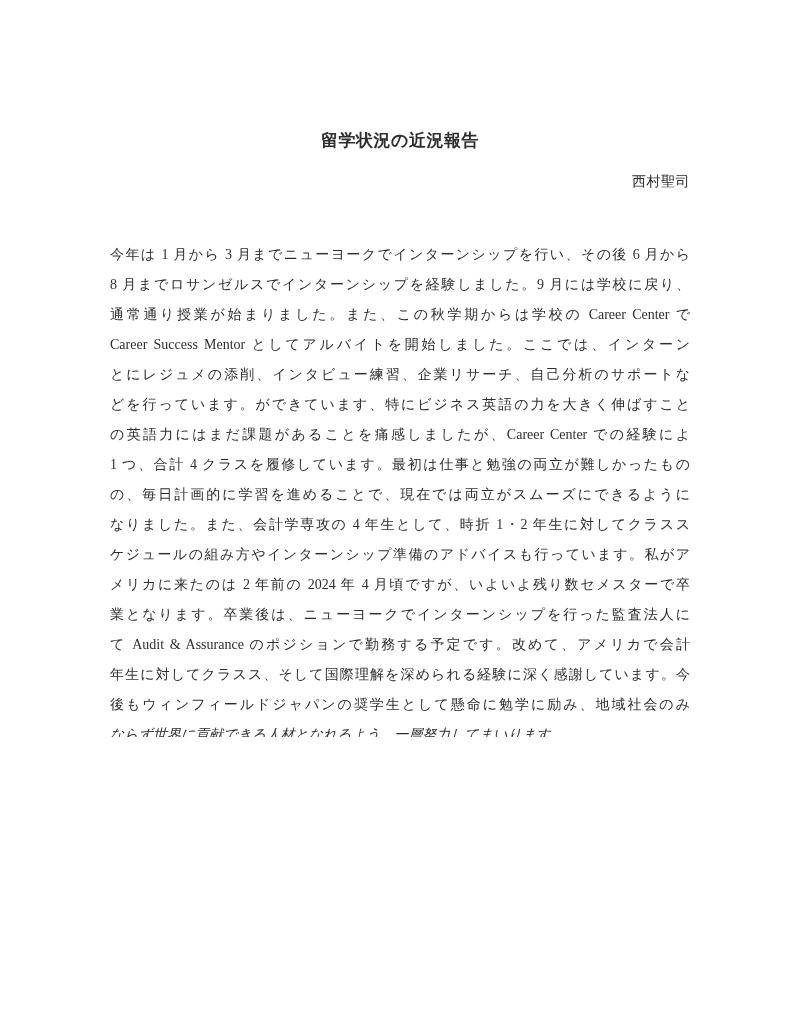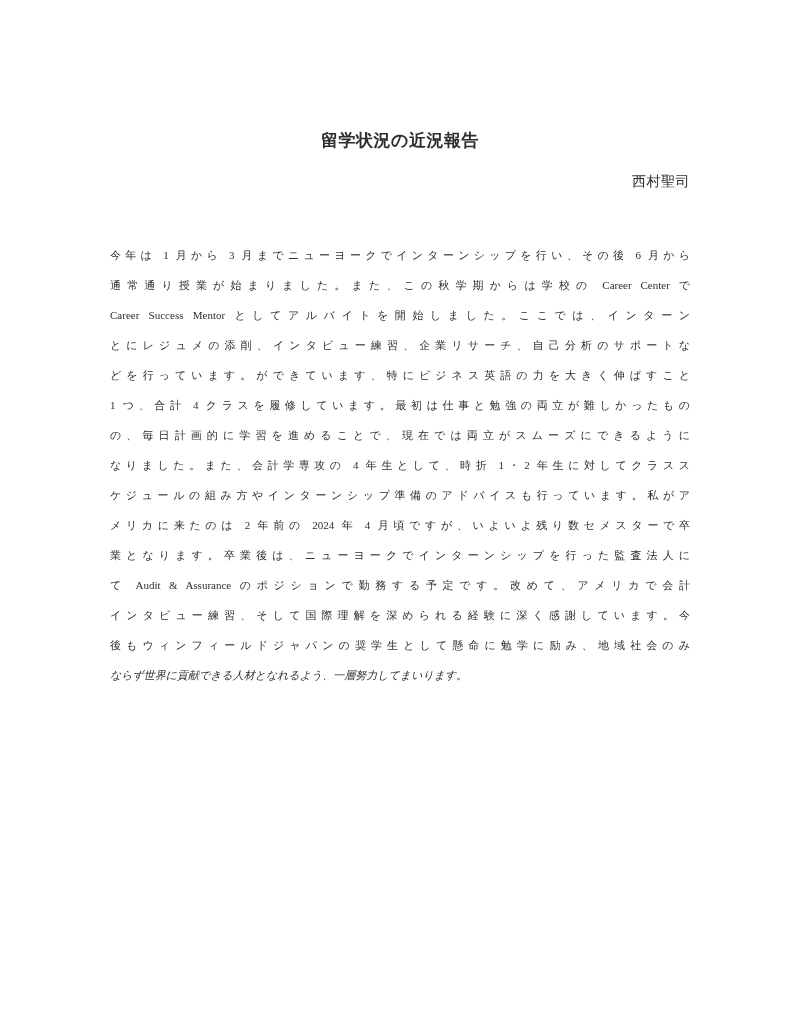--- a/index.html
+++ b/index.html
@@ -40,47 +40,49 @@
   }
   .doc-body {
     position: absolute;
     top: 240px;
     left: 110px;
     width: 580px;
   }
   .line {
     height: 30px;
     line-height: 30px;
-    font-size: 11px;
+    font-size: 14px;
     text-align: justify;
     text-align-last: justify;
     white-space: normal;
     overflow: visible;
   }
   .line.last {
     text-align-last: left;
     font-style: italic;
   }
 </style>
 </head>
 <body>
 
 <div class="page">
   <h1 class="title">留学状況の近況報告</h1>
   <div class="author">西村聖司</div>
   <div class="doc-body">
     <div class="line">今年は 1 月から 3 月までニューヨークでインターンシップを行い、その後 6 月から</div>
+    <div class="line">8 月までロサンゼルスでインターンシップを経験しました。9 月には学校に戻り、</div>
     <div class="line">通常通り授業が始まりました。また、この秋学期からは学校の Career Center で</div>
     <div class="line">Career Success Mentor としてアルバイトを開始しました。ここでは、インターン</div>
     <div class="line">とにレジュメの添削、インタビュー練習、企業リサーチ、自己分析のサポートな</div>
     <div class="line">どを行っています。ができています、特にビジネス英語の力を大きく伸ばすこと</div>
+    <div class="line">の英語力にはまだ課題があることを痛感しましたが、Career Center での経験によ</div>
     <div class="line">1 つ、合計 4 クラスを履修しています。最初は仕事と勉強の両立が難しかったもの</div>
     <div class="line">の、毎日計画的に学習を進めることで、現在では両立がスムーズにできるように</div>
     <div class="line">なりました。また、会計学専攻の 4 年生として、時折 1・2 年生に対してクラスス</div>
     <div class="line">ケジュールの組み方やインターンシップ準備のアドバイスも行っています。私がア</div>
     <div class="line">メリカに来たのは 2 年前の 2024 年 4 月頃ですが、いよいよ残り数セメスターで卒</div>
     <div class="line">業となります。卒業後は、ニューヨークでインターンシップを行った監査法人に</div>
     <div class="line">て Audit &amp; Assurance のポジションで勤務する予定です。改めて、アメリカで会計</div>
-    <div class="line">インタビュー練習、そして国際理解を深められる経験に深く感謝しています。今</div>
+    <div class="line">年生に対してクラスス、そして国際理解を深められる経験に深く感謝しています。今</div>
     <div class="line">後もウィンフィールドジャパンの奨学生として懸命に勉学に励み、地域社会のみ</div>
     <div class="line last">ならず世界に貢献できる人材となれるよう、一層努力してまいります。</div>
   </div>
 </div>
 
 </body></html>

